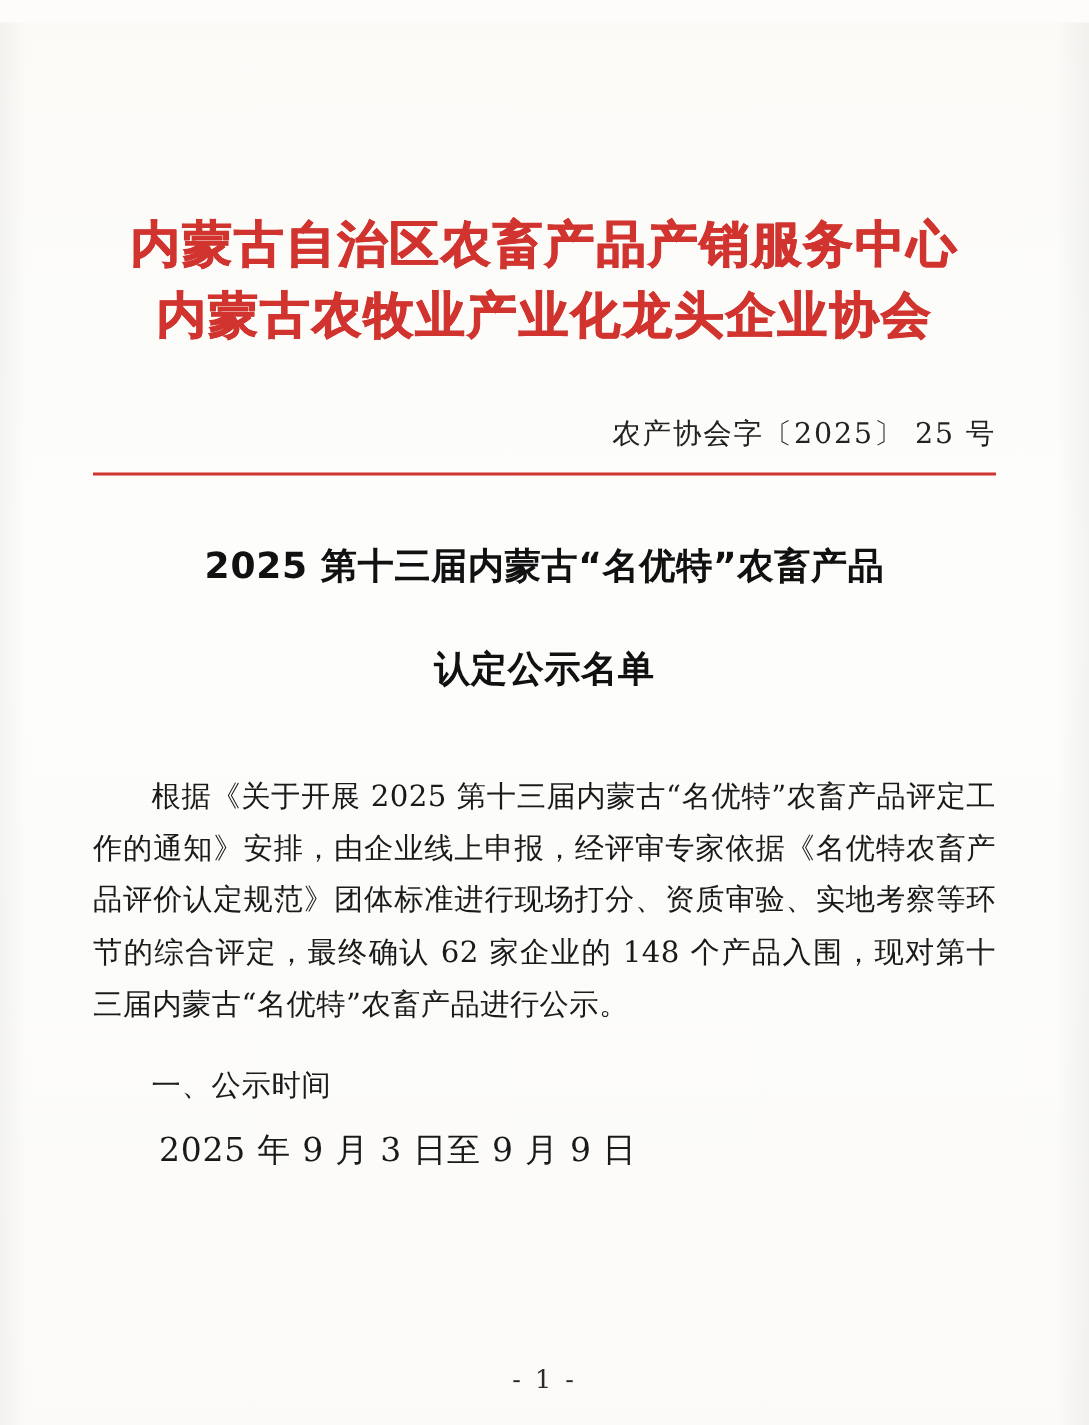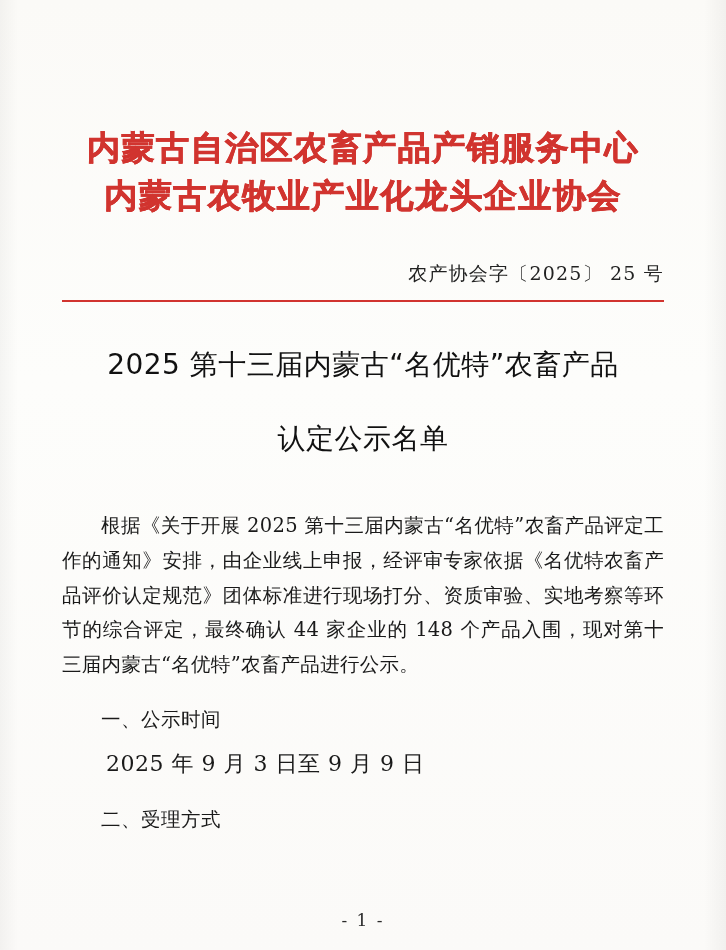--- a/index.html
+++ b/index.html
@@ -15,20 +15,21 @@
     position: relative;
   }
   
   .page {
     position: absolute;
     inset: 0;
     background:
       linear-gradient(90deg, rgba(0,0,0,0.035) 0px, rgba(0,0,0,0) 18px),
       linear-gradient(270deg, rgba(0,0,0,0.04) 0px, rgba(0,0,0,0) 22px),
       linear-gradient(180deg, #fbfaf7 0%, #fdfdfb 40%, #fbfaf8 100%);
+    margin-top: 15px;
   }
   .content {
     position: absolute;
     inset: 0;
     padding: 0 62px;
     box-sizing: border-box;
   }
 
   
   .letterhead {
@@ -70,22 +71,22 @@
   }
 
   
   .title-block {
     margin-top: 45px;
     text-align: center;
     color: #111;
   }
   .title-line {
     font-family: "DejaVu Sans", "Liberation Sans", serif;
-    font-weight: normal;
-    font-size: 28px;
+    font-weight: bold;
+    font-size: 24px;
     letter-spacing: 0.5px;
     line-height: 1.3;
     white-space: nowrap;
   }
   .title-line.second {
     margin-top: 38px;
   }
 
   
   .body-block {
@@ -141,24 +142,23 @@
       <div class="docnum">农产协会字〔2025〕 25 号</div>
       <div class="rule"></div>
     </div>
 
     <div class="title-block">
       <div class="title-line first">2025 第十三届内蒙古“名优特”农畜产品</div>
       <div class="title-line second">认定公示名单</div>
     </div>
 
     <div class="body-block">
-      <div class="para">根据《关于开展 2025 第十三届内蒙古“名优特”农畜产品评定工作的通知》安排，由企业线上申报，经评审专家依据《名优特农畜产品评价认定规范》团体标准进行现场打分、资质审验、实地考察等环节的综合评定，最终确认 44 家企业的 148 个产品入围，现对第十三届内蒙古“名优特”农畜产品进行公示。</div>
+      <div class="para">根据《关于开展 2025 第十三届内蒙古“名优特”农畜产品评定工作的通知》安排，由企业线上申报，经评审专家依据《名优特农畜产品评价认定规范》团体标准进行现场打分、资质审验、实地考察等环节的综合评定，最终确认 62 家企业的 148 个产品入围，现对第十三届内蒙古“名优特”农畜产品进行公示。</div>
 
       <div class="section-head">一、公示时间</div>
       <div class="section-text">2025 年 9 月 3 日至 9 月 9 日</div>
 
-      <div class="section-head">二、受理方式</div>
     </div>
 
   </div>
 
   <div class="page-number">- 1 -</div>
 </div>
 
 </body></html>

